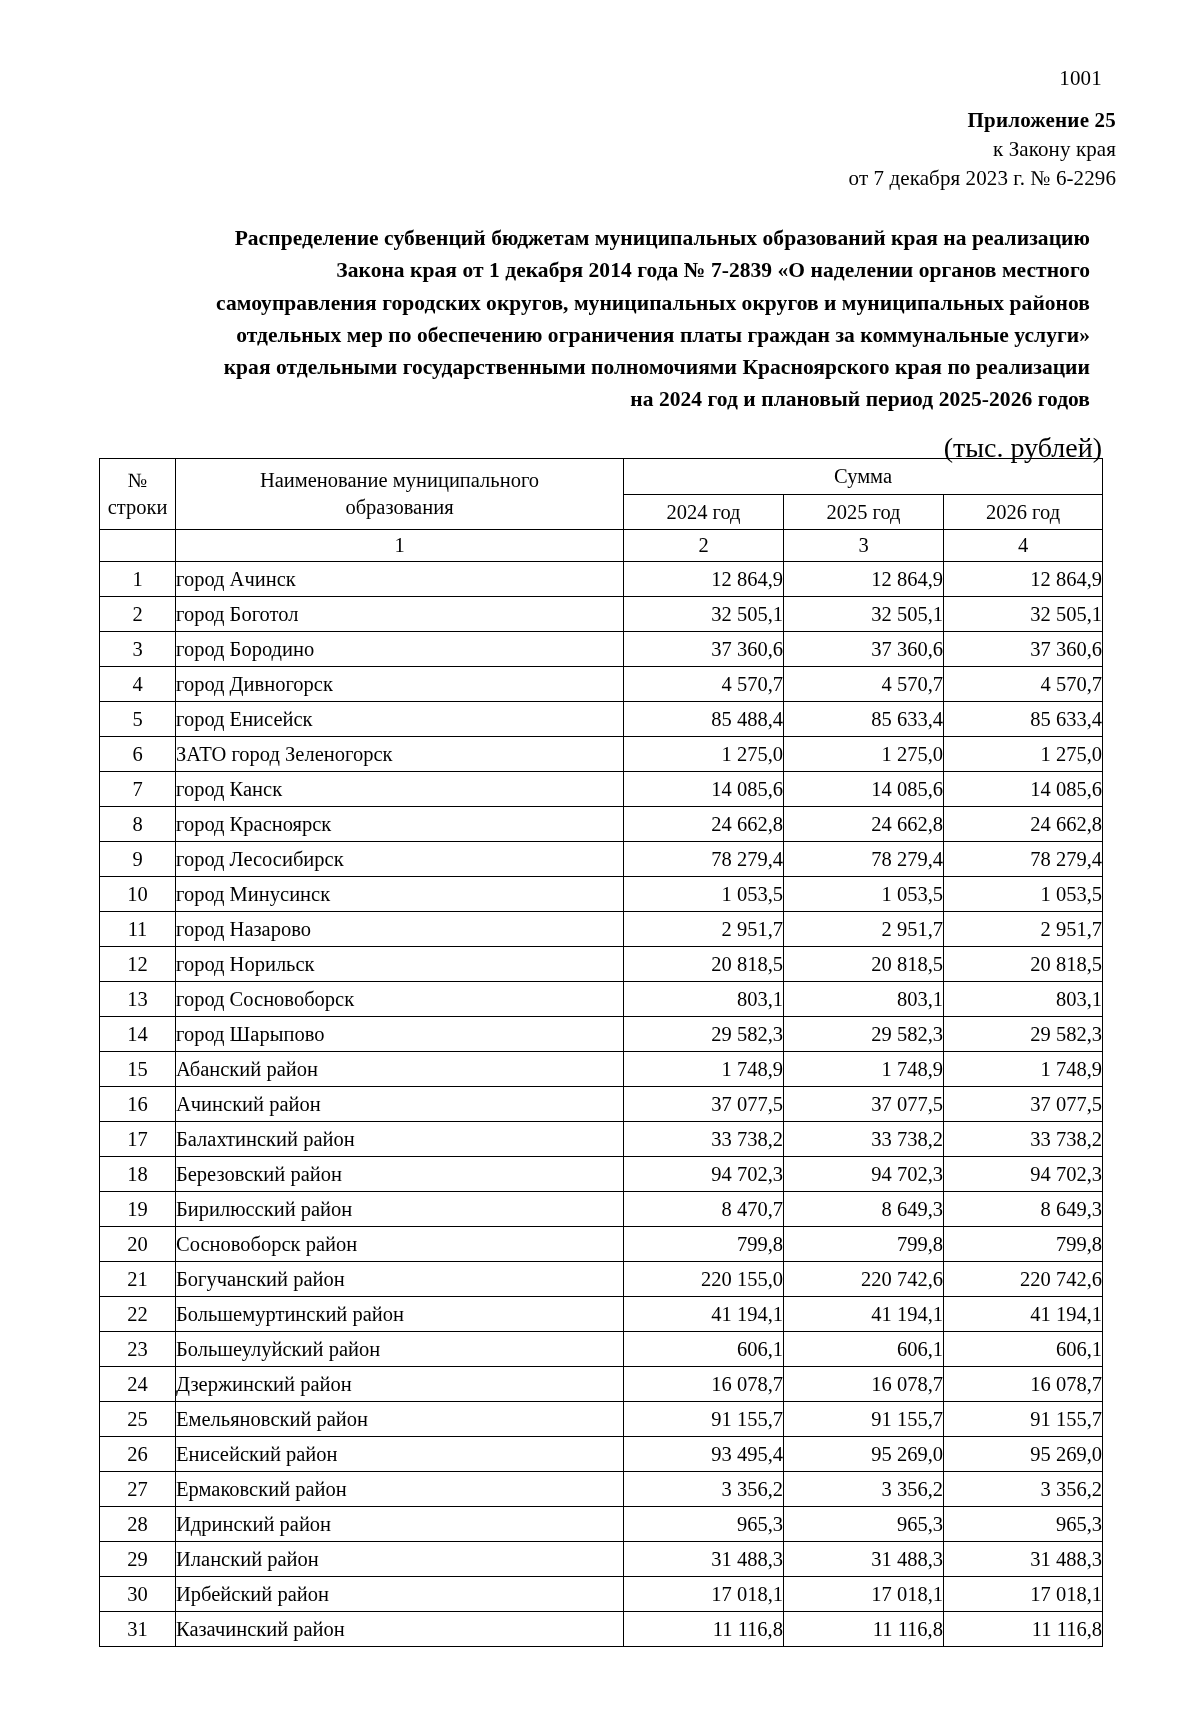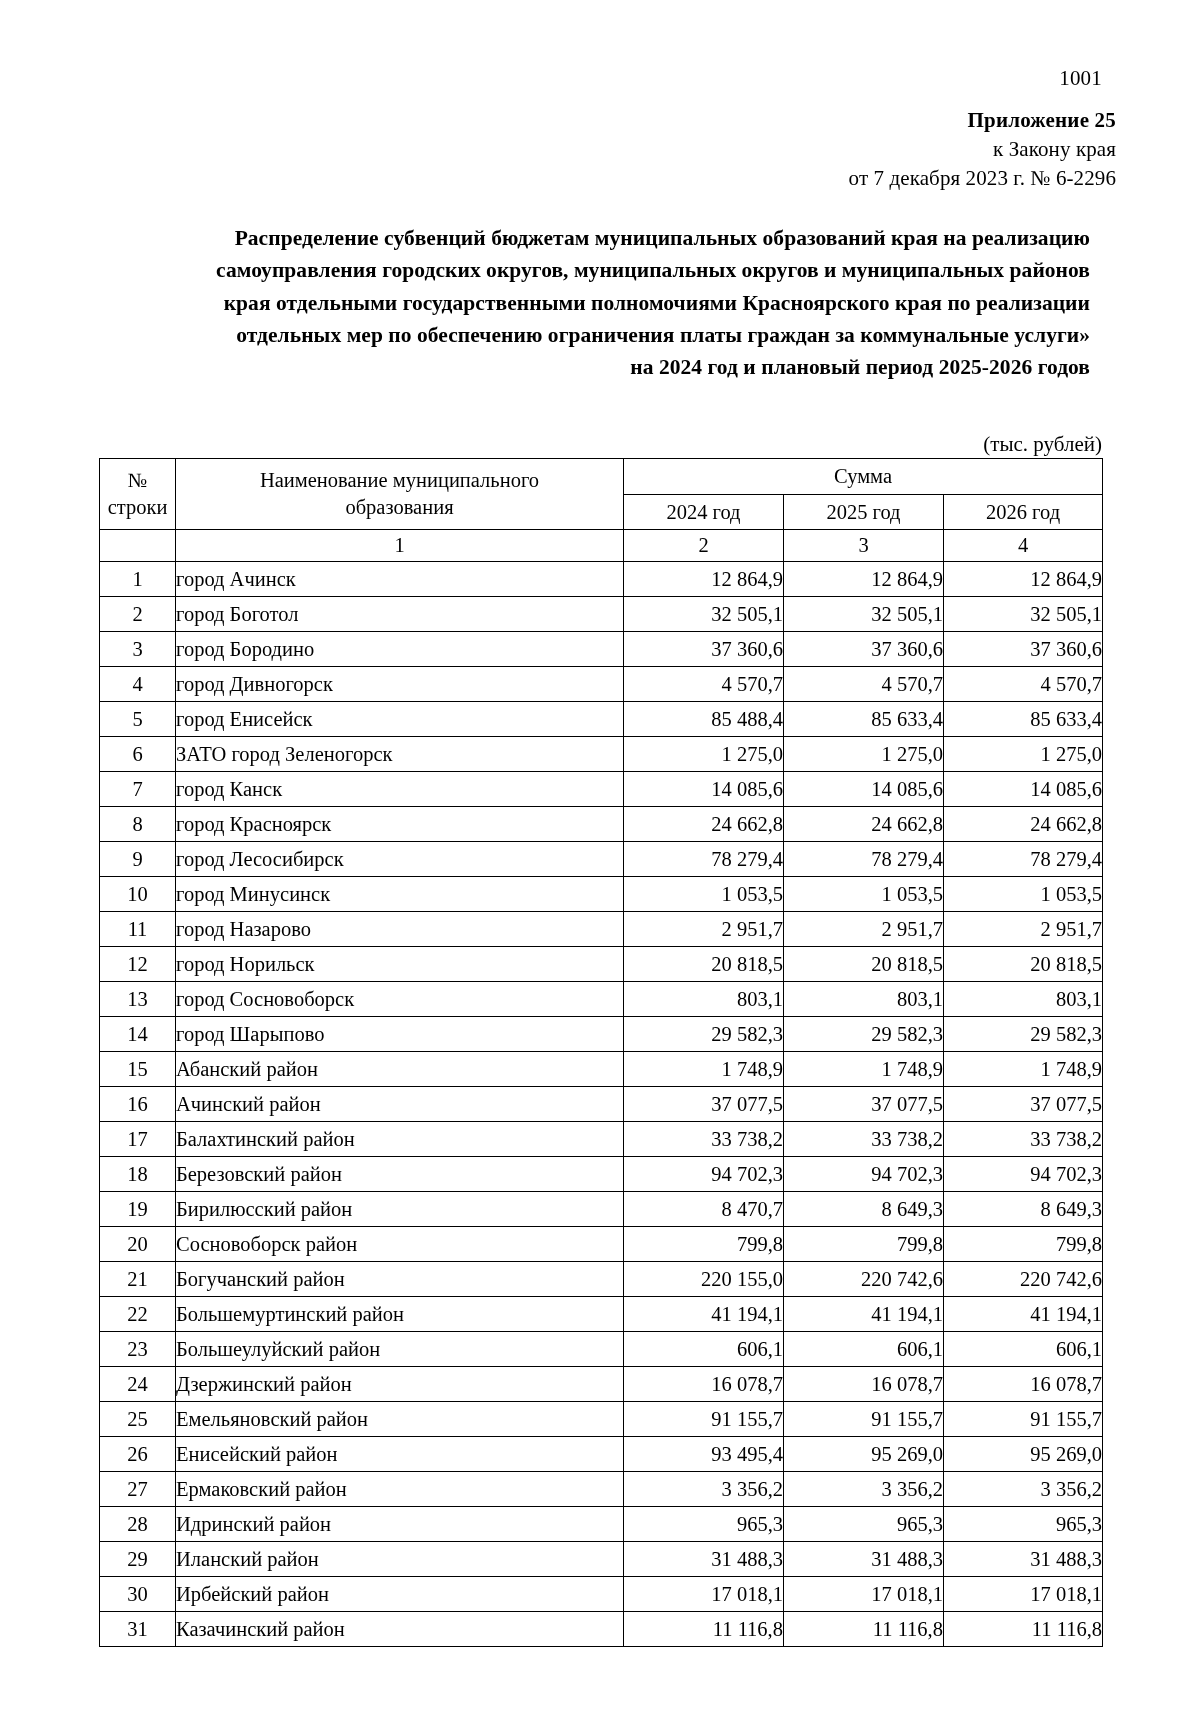--- a/index.html
+++ b/index.html
@@ -62,21 +62,21 @@
     line-height: 1.50;
     letter-spacing: 0.05px;
   }
   .doc-title div { white-space: nowrap; text-align: right; }
 
   
   .units-note {
     position: absolute;
     top: 432px;
     right: 98px;
-    font-size: 21px;
+    font-size: 28px;
   }
 
   
   .table-wrap {
     position: absolute;
     top: 458px;
     left: 99px;
     width: 1003px;
   }
   table.subv {
@@ -142,23 +142,24 @@
   <div class="page-number">1001</div>
 
   <div class="appendix-block">
     <div class="appendix-title">Приложение 25</div>
     <div class="appendix-line">к Закону края</div>
     <div class="appendix-line">от 7 декабря 2023 г. № 6-2296</div>
   </div>
 
   <div class="doc-title">
     <div>Распределение субвенций бюджетам муниципальных образований края на реализацию</div>
+    <div>Закона края от 1 декабря 2014 года № 7-2839 «О наделении органов местного</div>
     <div>самоуправления городских округов, муниципальных округов и муниципальных районов</div>
+    <div>отдельных мер по обеспечению ограничения платы граждан за коммунальные услуги»</div>
     <div>края отдельными государственными полномочиями Красноярского края по реализации</div>
-    <div>отдельных мер по обеспечению ограничения платы граждан за коммунальные услуги»</div>
     <div>на 2024 год и плановый период 2025-2026 годов</div>
   </div>
 
   <div class="units-note">(тыс. рублей)</div>
 
   <div class="table-wrap">
     <table class="subv">
       <colgroup>
         <col class="c-num">
           <col class="c-name">

